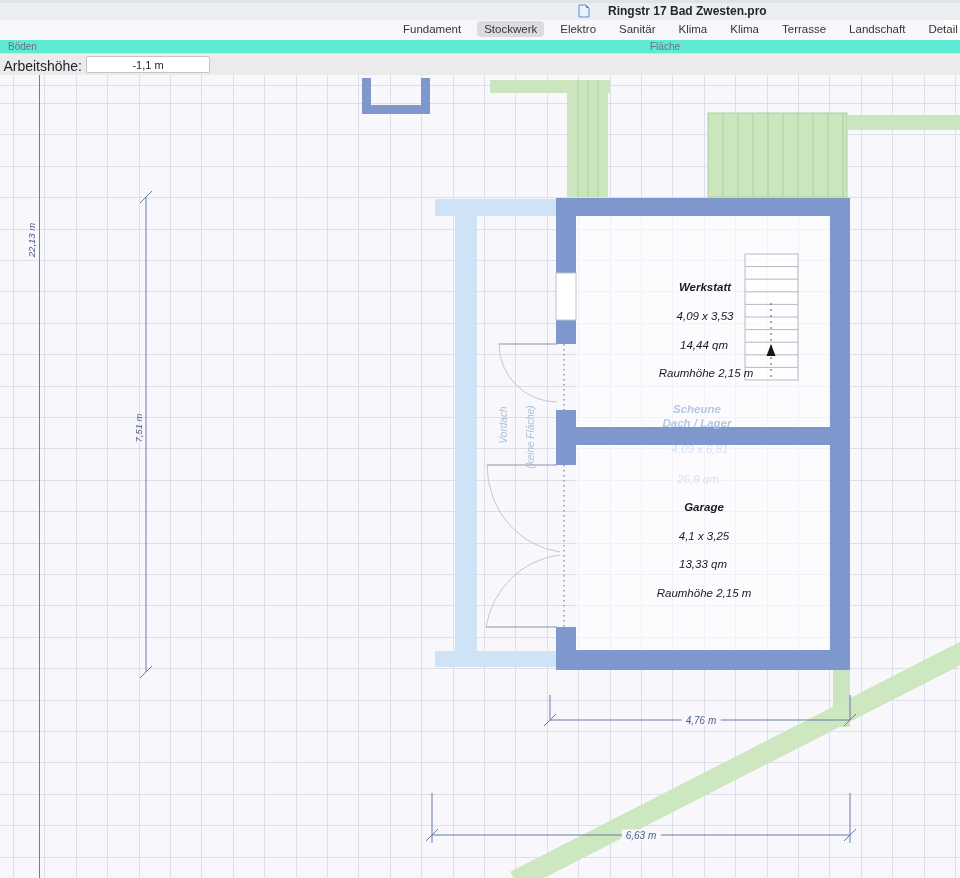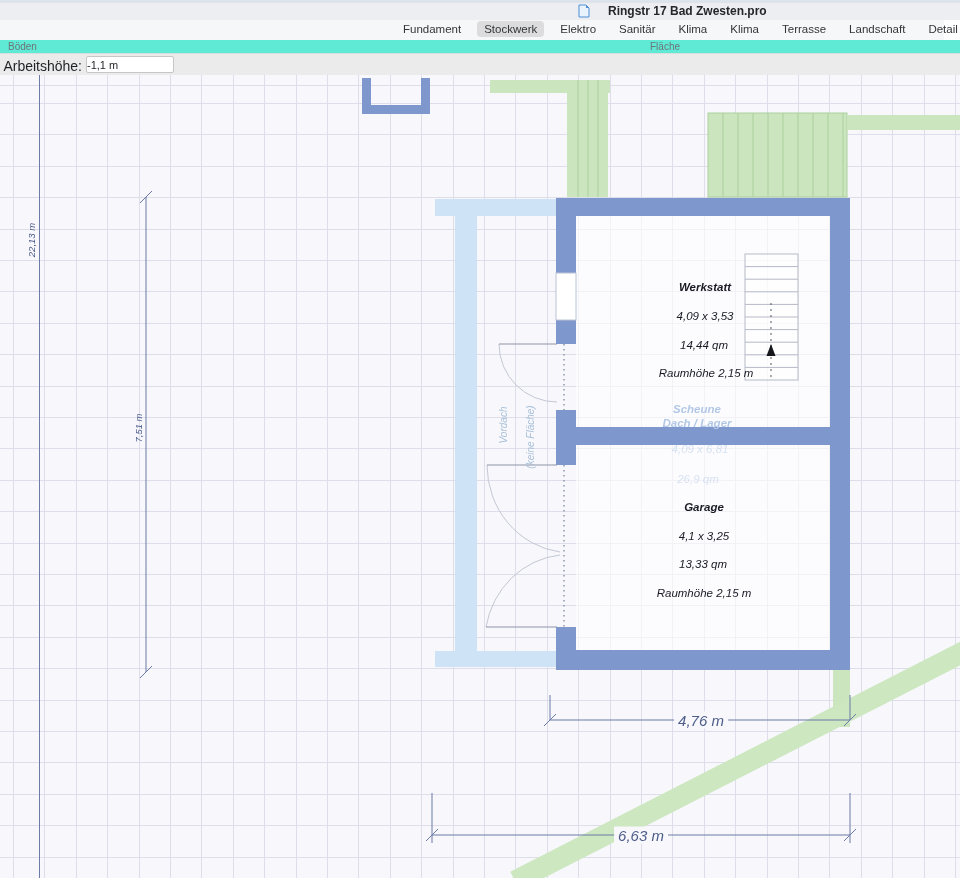--- a/index.html
+++ b/index.html
@@ -16,37 +16,37 @@
   .tab.active{background:#dcdcde;}
   .caption-row{position:absolute;left:0;top:40px;width:960px;height:13px;background:#5eead4;border-bottom:1px solid #dadcde;}
   .caption{font-size:10px;color:#6e7378;position:absolute;top:1px;white-space:nowrap;}
   .caption.left{left:8px;}
   .caption.center{left:650px;}
   .floor-select{position:absolute;left:3px;top:22px;width:70px;height:16px;background:#fff;border:1px solid #d8d8d8;
       border-radius:4px;display:flex;align-items:center;justify-content:flex-end;padding-right:4px;}
   .options-bar{position:absolute;left:0;top:54px;width:960px;height:21px;background:#ebebeb;border-bottom:1px solid #a9aeb6;}
   .opt-label{position:absolute;right:878px;top:4px;font-size:14px;color:#1f2125;white-space:nowrap;}
   .opt-input{position:absolute;left:86px;top:2px;width:86px;height:13px;border:1px solid #c6c6c6;border-radius:2px;
-      font-family:"Liberation Sans",sans-serif;font-size:11px;color:#1f2125;padding:1px 0;background:#fff;}
+      font-family:"Liberation Sans",sans-serif;font-size:11px;color:#1f2125;padding:1px 18px;background:#fff;text-align:center;}
   
   .canvas{position:absolute;left:0;top:75px;width:960px;height:803px;background-color:#f8f8fc;
     background-image:
       repeating-linear-gradient(90deg,#dddeea 0,#dddeea 1px,transparent 1px,transparent 31.4px),
       repeating-linear-gradient(0deg,#dddeea 0,#dddeea 1px,transparent 1px,transparent 31.4px);
     background-position:13px 11px;}
   .canvas svg{position:absolute;left:0;top:0;}
   .lbl{position:absolute;transform:translateX(-50%);font-style:italic;font-size:11.5px;color:#191a24;white-space:nowrap;}
   .lbl.bold{font-weight:bold;}
   .ghost{color:#b2c8e6;font-weight:bold;}
   .ghost-val{color:#c3d4ec;opacity:.65;}
   .vtext{position:absolute;transform:translate(-50%,-50%) rotate(-90deg);font-style:italic;font-size:10px;
          color:#a9c0da;white-space:nowrap;}
   .dimv{position:absolute;transform:translate(-50%,-50%) rotate(-90deg);font-style:italic;font-size:9.5px;
         color:#4c5d8a;white-space:nowrap;}
-  .dimh{position:absolute;transform:translate(-50%,-50%);font-style:italic;font-size:15px;color:#4c5d8a;
+  .dimh{position:absolute;transform:translate(-50%,-50%);font-style:italic;font-size:10px;color:#4c5d8a;
         background:#f8f8fc;padding:0 4px;white-space:nowrap;}
 </style>
 </head>
 <body>
 
 <div class="win-edge"></div>
 <div class="title-bar">
   <div class="title-group">
     <svg width="12" height="14" viewBox="0 0 12 14">
       <path d="M1 1 h7 l3 3 v9 h-10 z" fill="#eaf3fc" stroke="#4f8fd6" stroke-width="1"></path>

